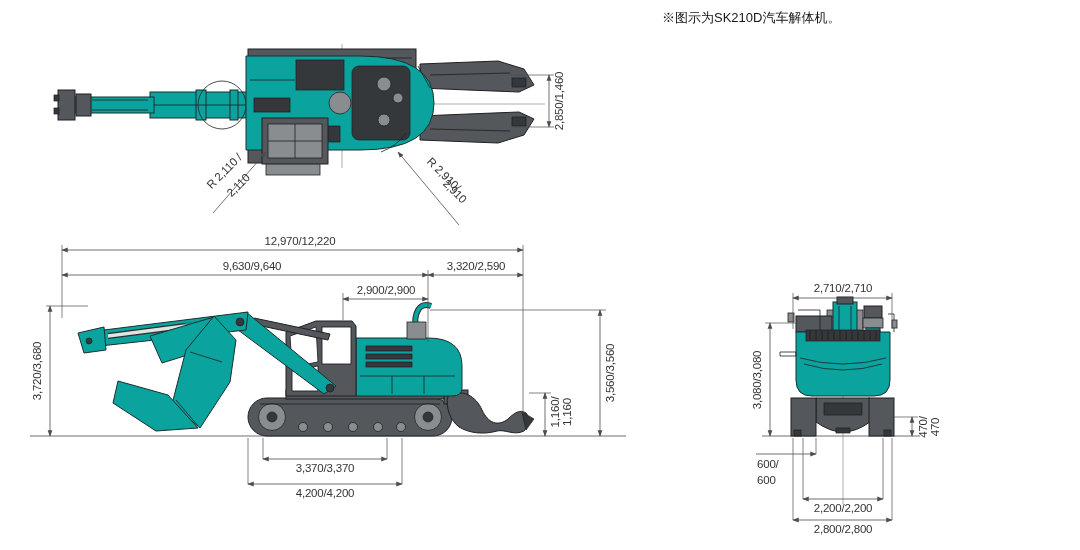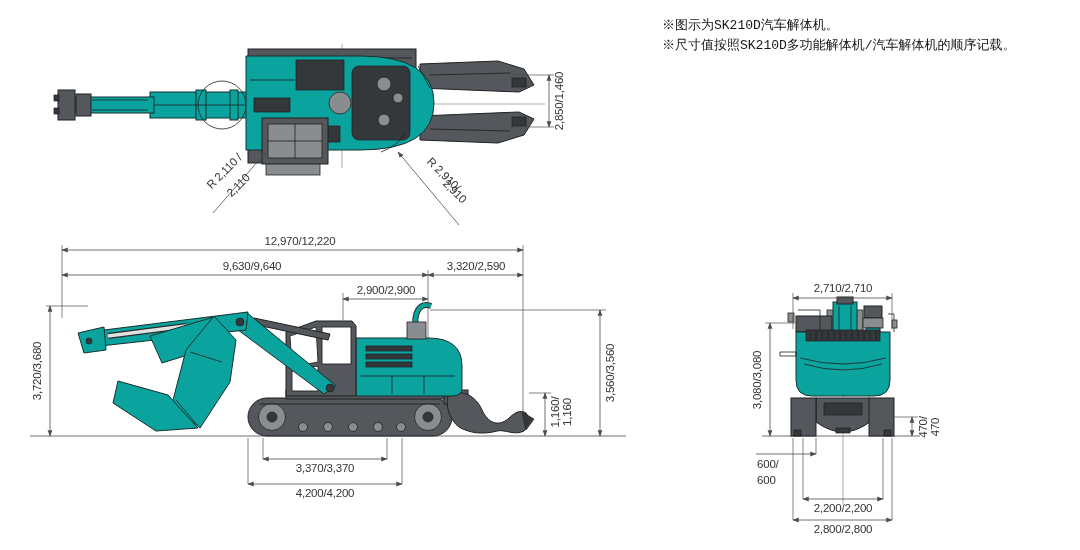--- a/index.html
+++ b/index.html
@@ -1,18 +1,18 @@
 <!DOCTYPE html>
 <html><head>
 <meta charset="utf-8">
 <style>
   html,body{margin:0;padding:0;background:#fff;}
   .canvas{position:relative;width:1080px;height:550px;background:#ffffff;overflow:hidden;
           font-family:"Liberation Sans",sans-serif;}
-  .notes{position:absolute;left:662px;top:16px;font-size:13px;color:#161616;line-height:1.55;white-space:nowrap;font-family:Liberation Mono, monospace;}
+  .notes{position:absolute;left:662px;top:8px;font-size:13px;color:#161616;line-height:1.55;white-space:nowrap;}
   svg{position:absolute;left:0;top:0;}
   svg text{font-family:"Liberation Sans",sans-serif;font-size:11.5px;fill:#333;letter-spacing:-0.2px;}
   .dim{stroke:#4d4d4d;stroke-width:0.8;fill:none;}
   .ext{stroke:#4d4d4d;stroke-width:0.7;fill:none;}
   .cl{stroke:#777;stroke-width:0.6;fill:none;}
   .teal{fill:#0ba39e;stroke:#17302e;stroke-width:1;}
   .gray{fill:#54575b;stroke:#1f2123;stroke-width:1;}
   .lgray{fill:#8a8d90;stroke:#222;stroke-width:0.8;}
   .dk{fill:#35383b;stroke:#1c1e20;stroke-width:0.7;}
   .win{fill:#fff;stroke:#222;stroke-width:0.9;}
@@ -20,21 +20,20 @@
   .rod{stroke:#dfe4e3;stroke-width:3.5;fill:none;}
   .rodline{stroke:#2a2c2e;stroke-width:6;fill:none;}
 </style>
 </head>
 <body>
 
 <div class="canvas">
 
   <div class="notes">
     <div>※图示为SK210D汽车解体机。</div>
-    <div>※尺寸值按照SK210D多功能解体机/汽车解体机的顺序记载。</div>
   </div>
 
   <svg width="1080" height="550" viewBox="0 0 1080 550">
     <defs>
       <marker id="ar" viewBox="0 0 8 8" markerWidth="8" markerHeight="8" refX="7.2" refY="4" orient="auto-start-reverse">
         <path d="M0,1 L8,4 L0,7 Z" fill="#4d4d4d"></path>
       </marker>
     </defs>
 
     <g>

